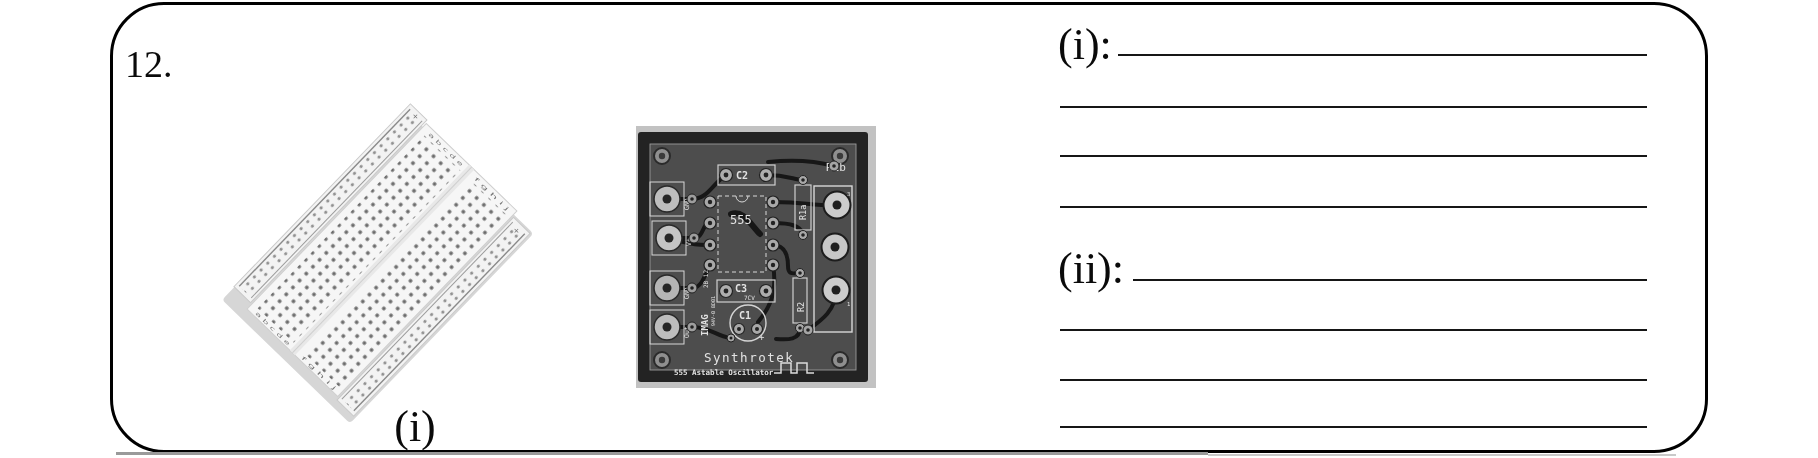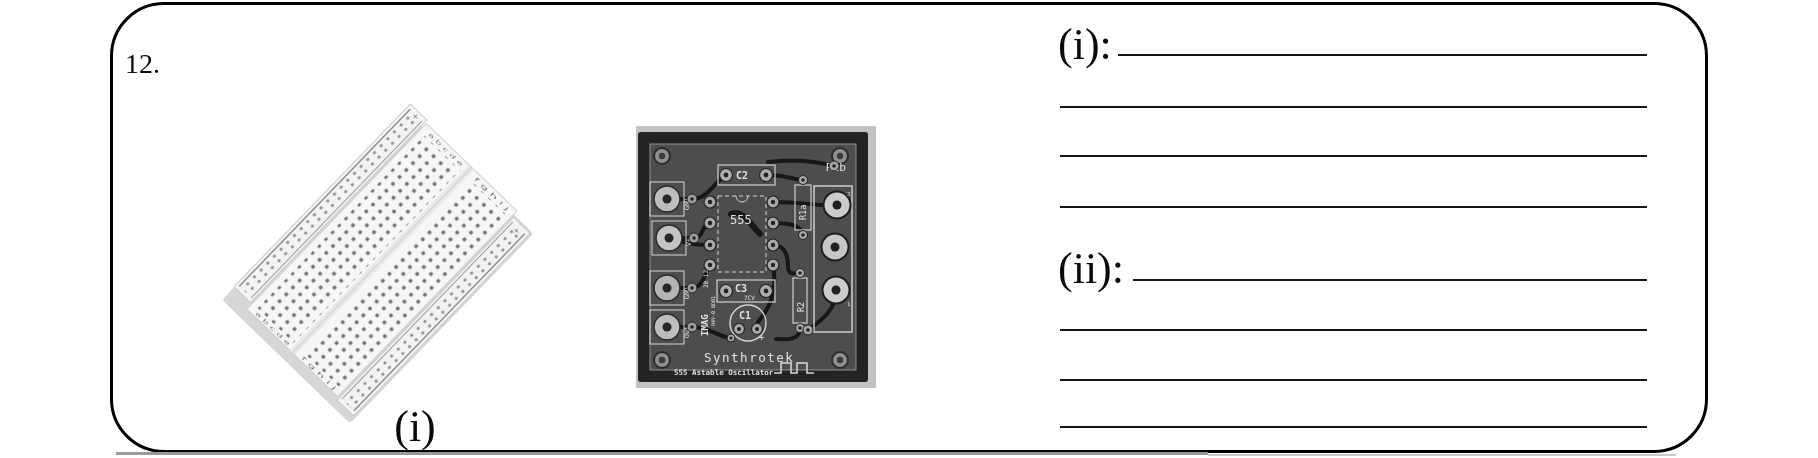--- a/index.html
+++ b/index.html
@@ -1,20 +1,20 @@
 <!DOCTYPE html>
 <html><head>
 <meta charset="utf-8">
 <style>
   html,body{margin:0;padding:0;background:#fff;}
   #screen{position:relative;width:1818px;height:458px;background:#ffffff;overflow:hidden;
           font-family:"Liberation Serif",serif;color:#111;}
   .qbox{position:absolute;left:110px;top:2px;width:1592px;height:445px;
         border:3px solid #000;border-radius:54px;background:transparent;}
-  .title-row{position:absolute;left:125px;top:42px;display:flex;font-size:28px;line-height:44px;color:#0a0a0a;flex-direction:column;}
+  .title-row{position:absolute;left:125px;top:42px;display:flex;font-size:38px;line-height:44px;color:#0a0a0a;flex-direction:column;}
   .title-num{display:inline-block;}
   .title-text{display:inline-block;margin-left:36px;}
   .title-text b{font-weight:bold;}
   .caption{position:absolute;font-size:44px;line-height:46px;text-align:center;color:#0a0a0a;}
   .ans-label{position:absolute;font-size:44px;line-height:50px;color:#0a0a0a;}
   .ans-line{position:absolute;height:0;border-top:2px solid #161616;}
   .graybar1{position:absolute;left:116px;top:452px;width:1092px;height:3px;background:#9a9a9a;}
   .graybar2{position:absolute;left:1208px;top:454px;width:468px;height:2px;background:#c9c9c9;}
   svg text{user-select:none;}
   .bb-letters{font-family:"DejaVu Sans",sans-serif;fill:#777;}

